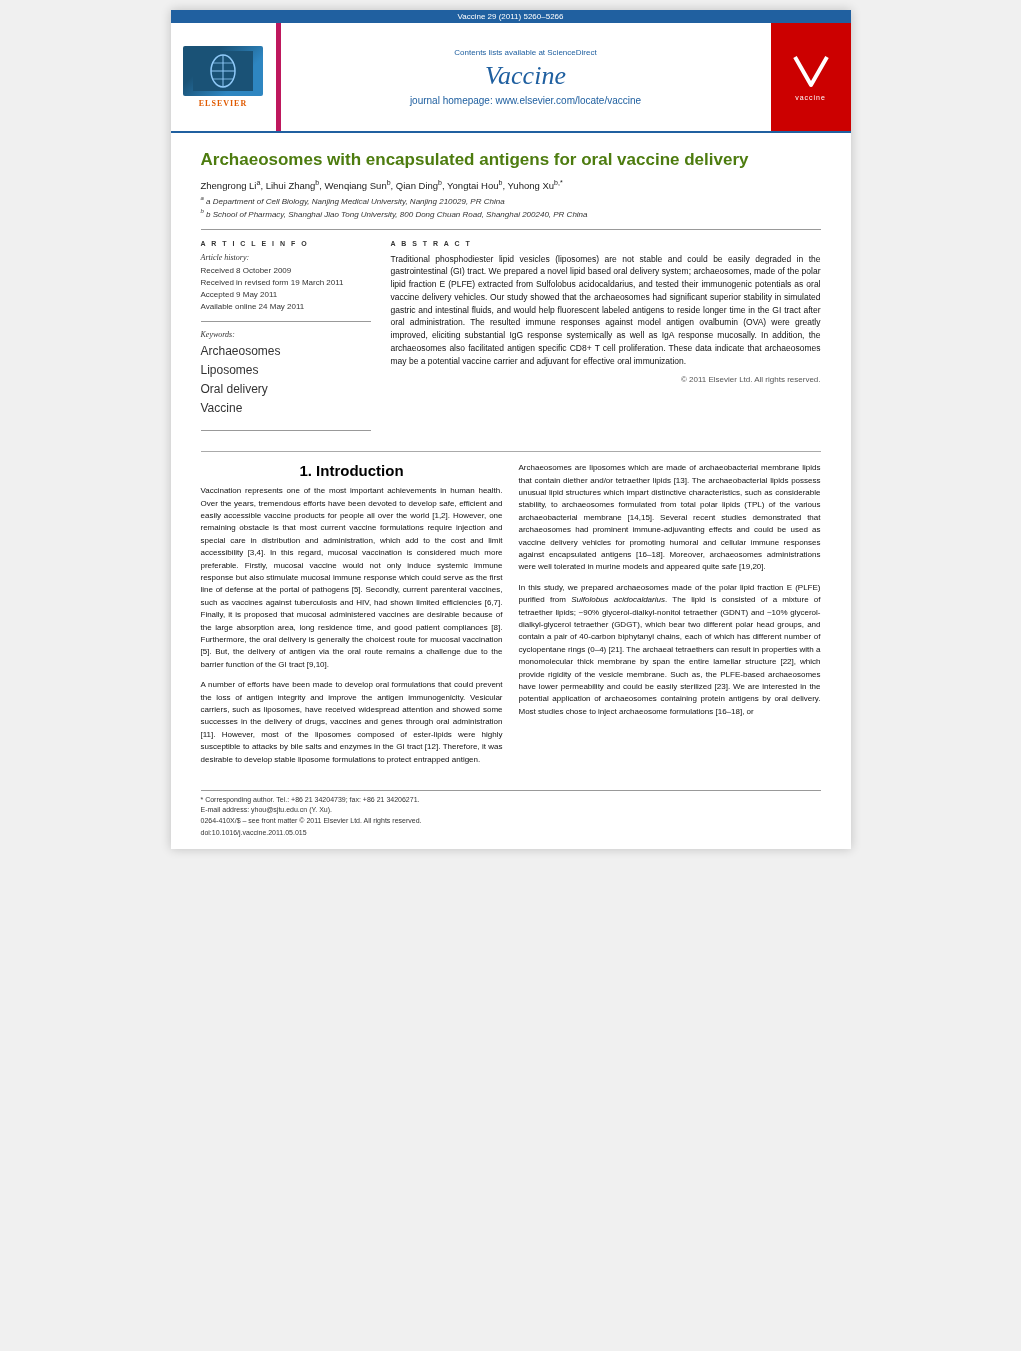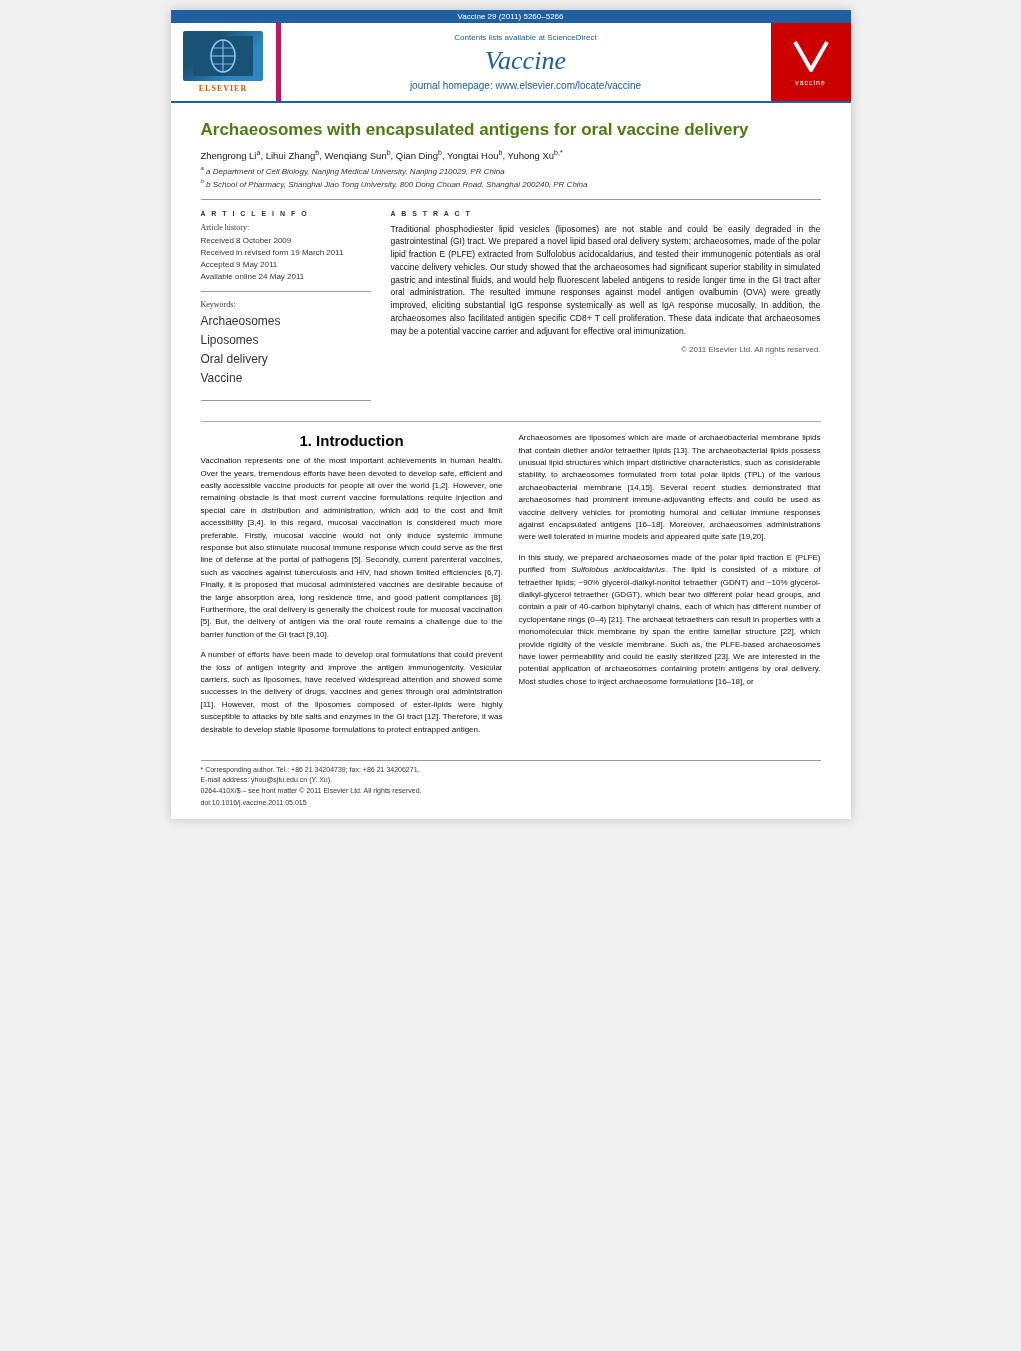--- a/index.html
+++ b/index.html
@@ -65,21 +65,21 @@
       color: #e05a00;
       letter-spacing: 1px;
       margin-top: 3px;
     }
     .header-center {
       flex: 1;
       display: flex;
       flex-direction: column;
       align-items: center;
       justify-content: center;
-      padding: 10px 10px;
+      padding: 25px 10px;
     }
     .sciencedirect-link {
       font-size: 8px;
       color: #2060a0;
       margin-bottom: 4px;
       font-family: Arial, sans-serif;
     }
     .journal-title-header {
       font-size: 26px;
       color: #2060a0;
@@ -178,20 +178,21 @@
       color: #333;
       font-weight: bold;
       margin-bottom: 6px;
       text-transform: uppercase;
     }
     .article-info-group {
       margin-bottom: 8px;
     }
     .info-heading {
       font-size: 8px;
+      font-style: italic;
       font-family: 'Times New Roman', serif;
       color: #333;
       margin-bottom: 3px;
     }
     .info-line {
       font-size: 8px;
       font-family: Arial, sans-serif;
       color: #333;
       line-height: 1.5;
     }

